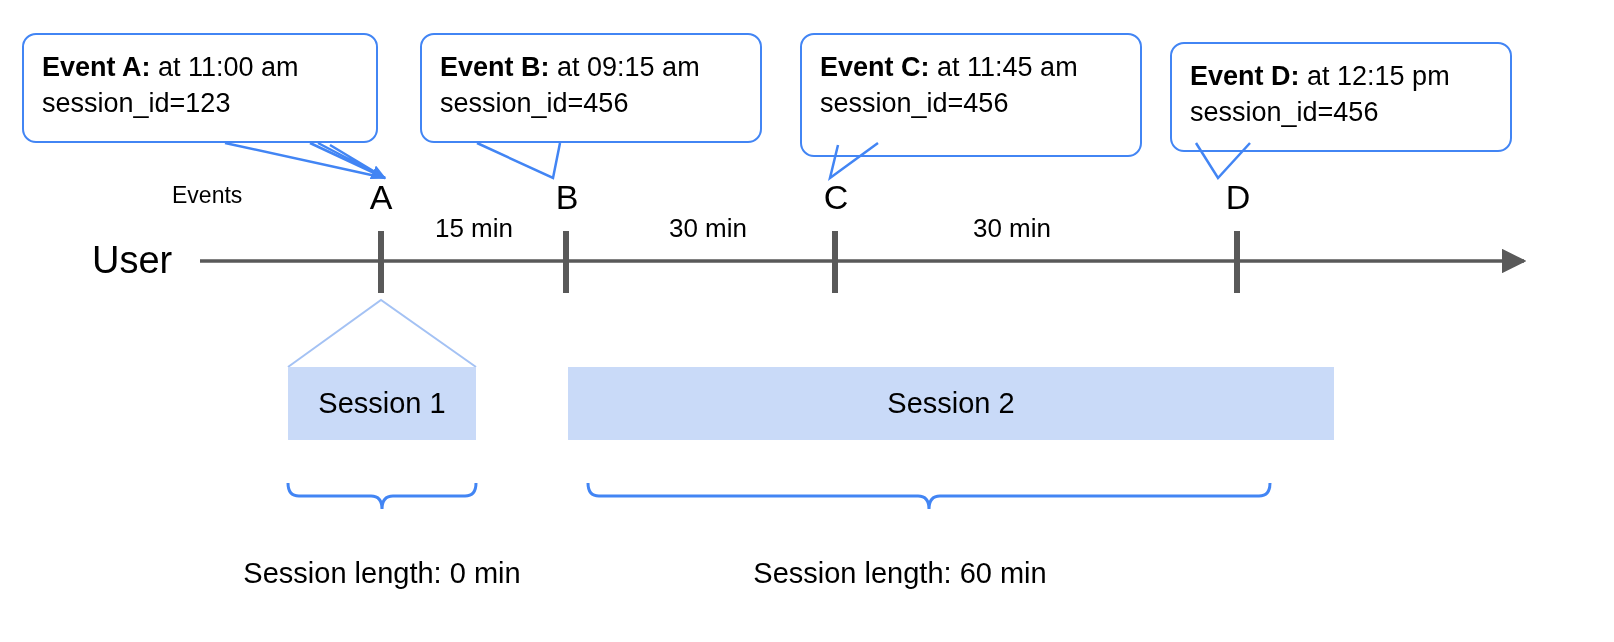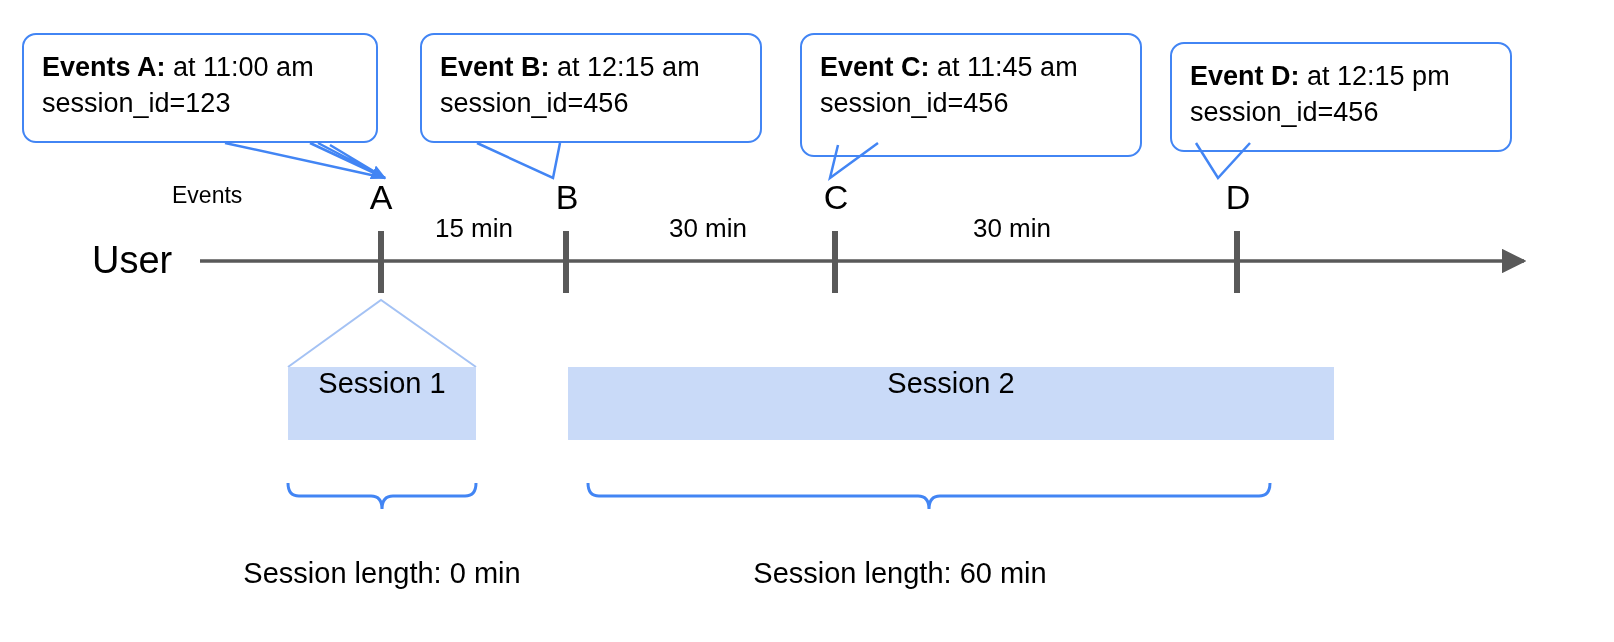--- a/index.html
+++ b/index.html
@@ -10,36 +10,36 @@
   .callout{position:absolute;box-sizing:border-box;background:#ffffff;
            border:2.5px solid #4285f4;border-radius:14px;padding:14px 18px 10px 18px;}
   .callout .line{font-size:27px;line-height:36px;white-space:nowrap;}
   .callout .ttl{font-weight:bold;}
   .axis-label{position:absolute;white-space:nowrap;}
   .events-label{font-size:23px;}
   .user-label{font-size:38px;}
   .ev-letter{position:absolute;font-size:34px;transform:translateX(-50%);white-space:nowrap;}
   .interval{position:absolute;font-size:26px;transform:translateX(-50%);white-space:nowrap;}
   .sessbox{position:absolute;box-sizing:border-box;background:#c9daf8;
-           display:flex;justify-content:center;}
+           display:flex;align-items:center;justify-content:center;}
   .sessbox span{font-size:29px;color:#000;}
   .slen{position:absolute;font-size:29px;transform:translateX(-50%);white-space:nowrap;}
 </style>
 </head>
 <body>
 
 <div id="stage">
 
   <div class="callout" style="left:22px;top:33px;width:356px;height:110px;">
-    <div class="line"><span class="ttl">Events A:</span><span> at 11:00 am</span></div>
+    <div class="line"><span class="ttl">Event A:</span><span> at 11:00 am</span></div>
     <div class="line">session_id=123</div>
   </div>
 
   <div class="callout" style="left:420px;top:33px;width:342px;height:110px;">
-    <div class="line"><span class="ttl">Event B:</span><span> at 12:15 am</span></div>
+    <div class="line"><span class="ttl">Event B:</span><span> at 09:15 am</span></div>
     <div class="line">session_id=456</div>
   </div>
 
   <div class="callout" style="left:800px;top:33px;width:342px;height:124px;">
     <div class="line"><span class="ttl">Event C:</span><span> at 11:45 am</span></div>
     <div class="line">session_id=456</div>
   </div>
 
   <div class="callout" style="left:1170px;top:33px;width:342px;height:110px;margin-top:9px;">
     <div class="line"><span class="ttl">Event D:</span><span> at 12:15 pm</span></div>

